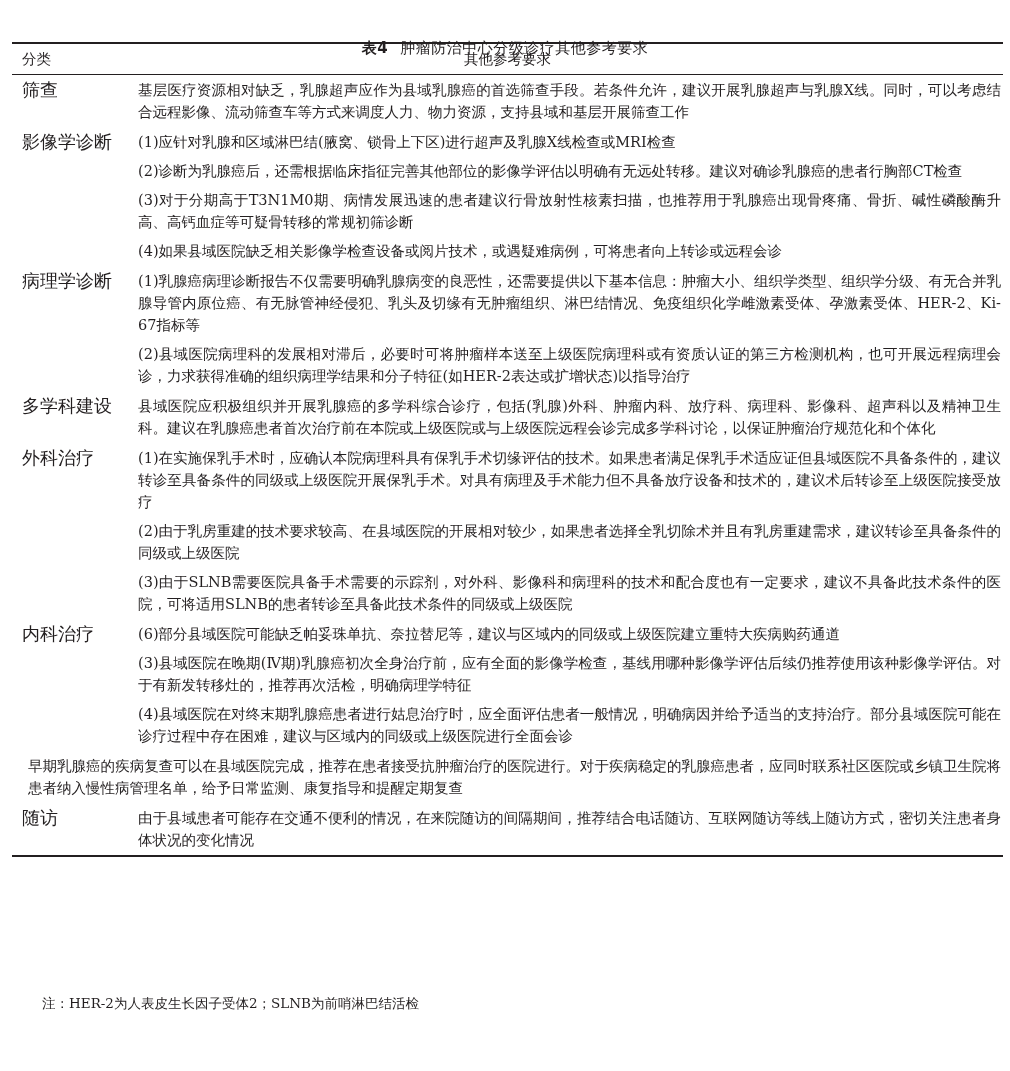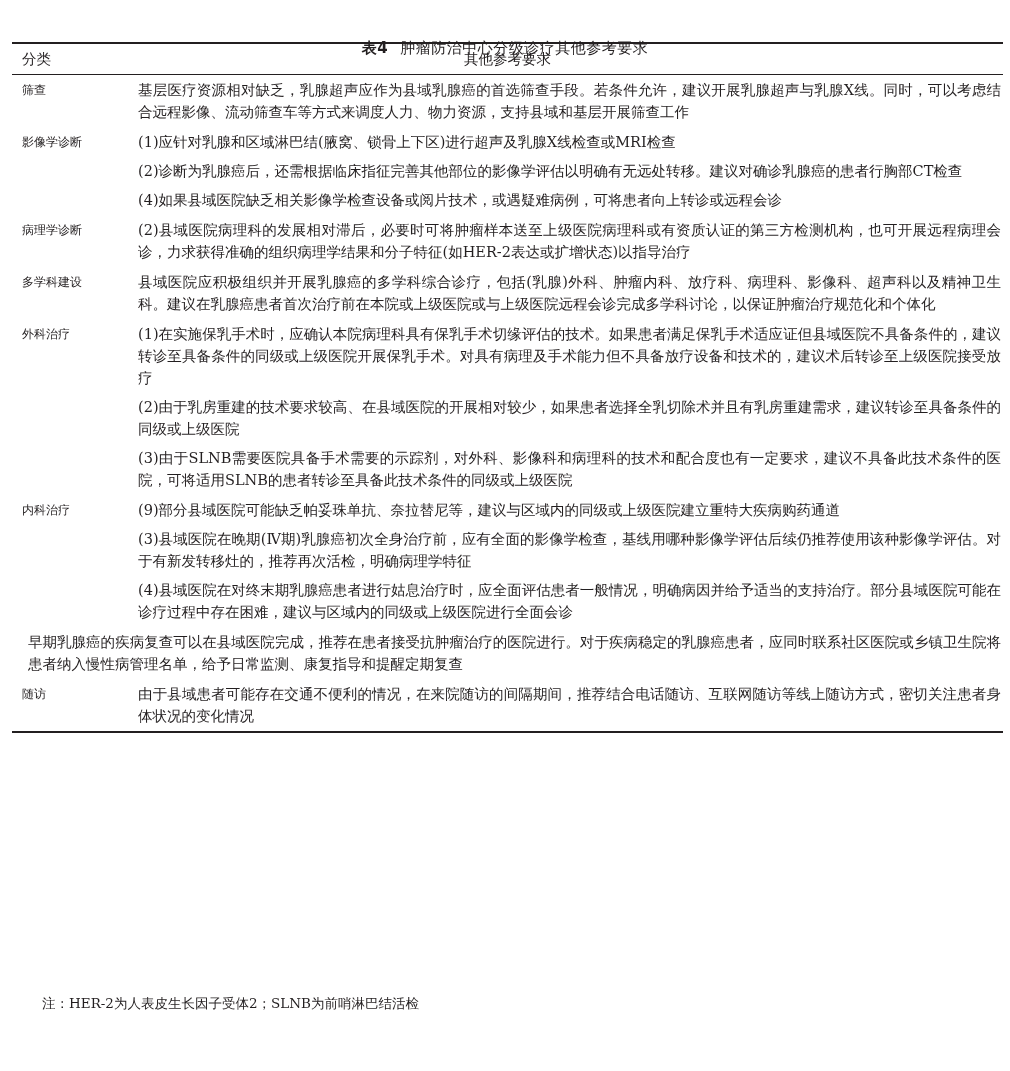--- a/index.html
+++ b/index.html
@@ -59,21 +59,21 @@
     }
     .row {
       display: flex;
       padding-top: 4px;
       padding-bottom: 4px;
     }
     .row .cat {
       width: 110px;
       padding-left: 10px;
       box-sizing: border-box;
-      font-size: 12px;
+      font-size: 18px;
       line-height: 22px;
       white-space: nowrap;
       flex-shrink: 0;
     }
     .row .content {
       flex: 1;
       padding-right: 2px;
       margin-left: 16px;
     }
     .para {
@@ -111,27 +111,29 @@
     <div class="content">
       <div class="para">基层医疗资源相对缺乏，乳腺超声应作为县域乳腺癌的首选筛查手段。若条件允许，建议开展乳腺超声与乳腺X线。同时，可以考虑结合远程影像、流动筛查车等方式来调度人力、物力资源，支持县域和基层开展筛查工作</div>
     </div>
   </div>
 
   <div class="row">
     <div class="cat">影像学诊断</div>
     <div class="content">
       <div class="para">(1)应针对乳腺和区域淋巴结(腋窝、锁骨上下区)进行超声及乳腺X线检查或MRI检查</div>
       <div class="para">(2)诊断为乳腺癌后，还需根据临床指征完善其他部位的影像学评估以明确有无远处转移。建议对确诊乳腺癌的患者行胸部CT检查</div>
+      <div class="para">(3)对于分期高于T3N1M0期、病情发展迅速的患者建议行骨放射性核素扫描，也推荐用于乳腺癌出现骨疼痛、骨折、碱性磷酸酶升高、高钙血症等可疑骨转移的常规初筛诊断</div>
       <div class="para">(4)如果县域医院缺乏相关影像学检查设备或阅片技术，或遇疑难病例，可将患者向上转诊或远程会诊</div>
     </div>
   </div>
 
   <div class="row">
     <div class="cat">病理学诊断</div>
     <div class="content">
+      <div class="para">(1)乳腺癌病理诊断报告不仅需要明确乳腺病变的良恶性，还需要提供以下基本信息：肿瘤大小、组织学类型、组织学分级、有无合并乳腺导管内原位癌、有无脉管神经侵犯、乳头及切缘有无肿瘤组织、淋巴结情况、免疫组织化学雌激素受体、孕激素受体、HER-2、Ki-67指标等</div>
       <div class="para">(2)县域医院病理科的发展相对滞后，必要时可将肿瘤样本送至上级医院病理科或有资质认证的第三方检测机构，也可开展远程病理会诊，力求获得准确的组织病理学结果和分子特征(如HER-2表达或扩增状态)以指导治疗</div>
     </div>
   </div>
 
   <div class="row">
     <div class="cat">多学科建设</div>
     <div class="content">
       <div class="para">县域医院应积极组织并开展乳腺癌的多学科综合诊疗，包括(乳腺)外科、肿瘤内科、放疗科、病理科、影像科、超声科以及精神卫生科。建议在乳腺癌患者首次治疗前在本院或上级医院或与上级医院远程会诊完成多学科讨论，以保证肿瘤治疗规范化和个体化</div>
     </div>
   </div>
@@ -142,21 +144,21 @@
       <div class="para">(1)在实施保乳手术时，应确认本院病理科具有保乳手术切缘评估的技术。如果患者满足保乳手术适应证但县域医院不具备条件的，建议转诊至具备条件的同级或上级医院开展保乳手术。对具有病理及手术能力但不具备放疗设备和技术的，建议术后转诊至上级医院接受放疗</div>
       <div class="para">(2)由于乳房重建的技术要求较高、在县域医院的开展相对较少，如果患者选择全乳切除术并且有乳房重建需求，建议转诊至具备条件的同级或上级医院</div>
       <div class="para">(3)由于SLNB需要医院具备手术需要的示踪剂，对外科、影像科和病理科的技术和配合度也有一定要求，建议不具备此技术条件的医院，可将适用SLNB的患者转诊至具备此技术条件的同级或上级医院</div>
     </div>
   </div>
 
 
   <div class="row">
     <div class="cat">内科治疗</div>
     <div class="content">
-      <div class="para">(9)部分县域医院可能缺乏帕妥珠单抗、奈拉替尼等，建议与区域内的同级或上级医院建立重特大疾病购药通道</div>
+      <div class="para">(6)部分县域医院可能缺乏帕妥珠单抗、奈拉替尼等，建议与区域内的同级或上级医院建立重特大疾病购药通道</div>
       <div class="para">(3)县域医院在晚期(Ⅳ期)乳腺癌初次全身治疗前，应有全面的影像学检查，基线用哪种影像学评估后续仍推荐使用该种影像学评估。对于有新发转移灶的，推荐再次活检，明确病理学特征</div>
       <div class="para">(4)县域医院在对终末期乳腺癌患者进行姑息治疗时，应全面评估患者一般情况，明确病因并给予适当的支持治疗。部分县域医院可能在诊疗过程中存在困难，建议与区域内的同级或上级医院进行全面会诊</div>
     </div>
   </div>
 
   <div class="row">
     <div class="content">
       <div class="para">早期乳腺癌的疾病复查可以在县域医院完成，推荐在患者接受抗肿瘤治疗的医院进行。对于疾病稳定的乳腺癌患者，应同时联系社区医院或乡镇卫生院将患者纳入慢性病管理名单，给予日常监测、康复指导和提醒定期复查</div>
     </div>
   </div>

